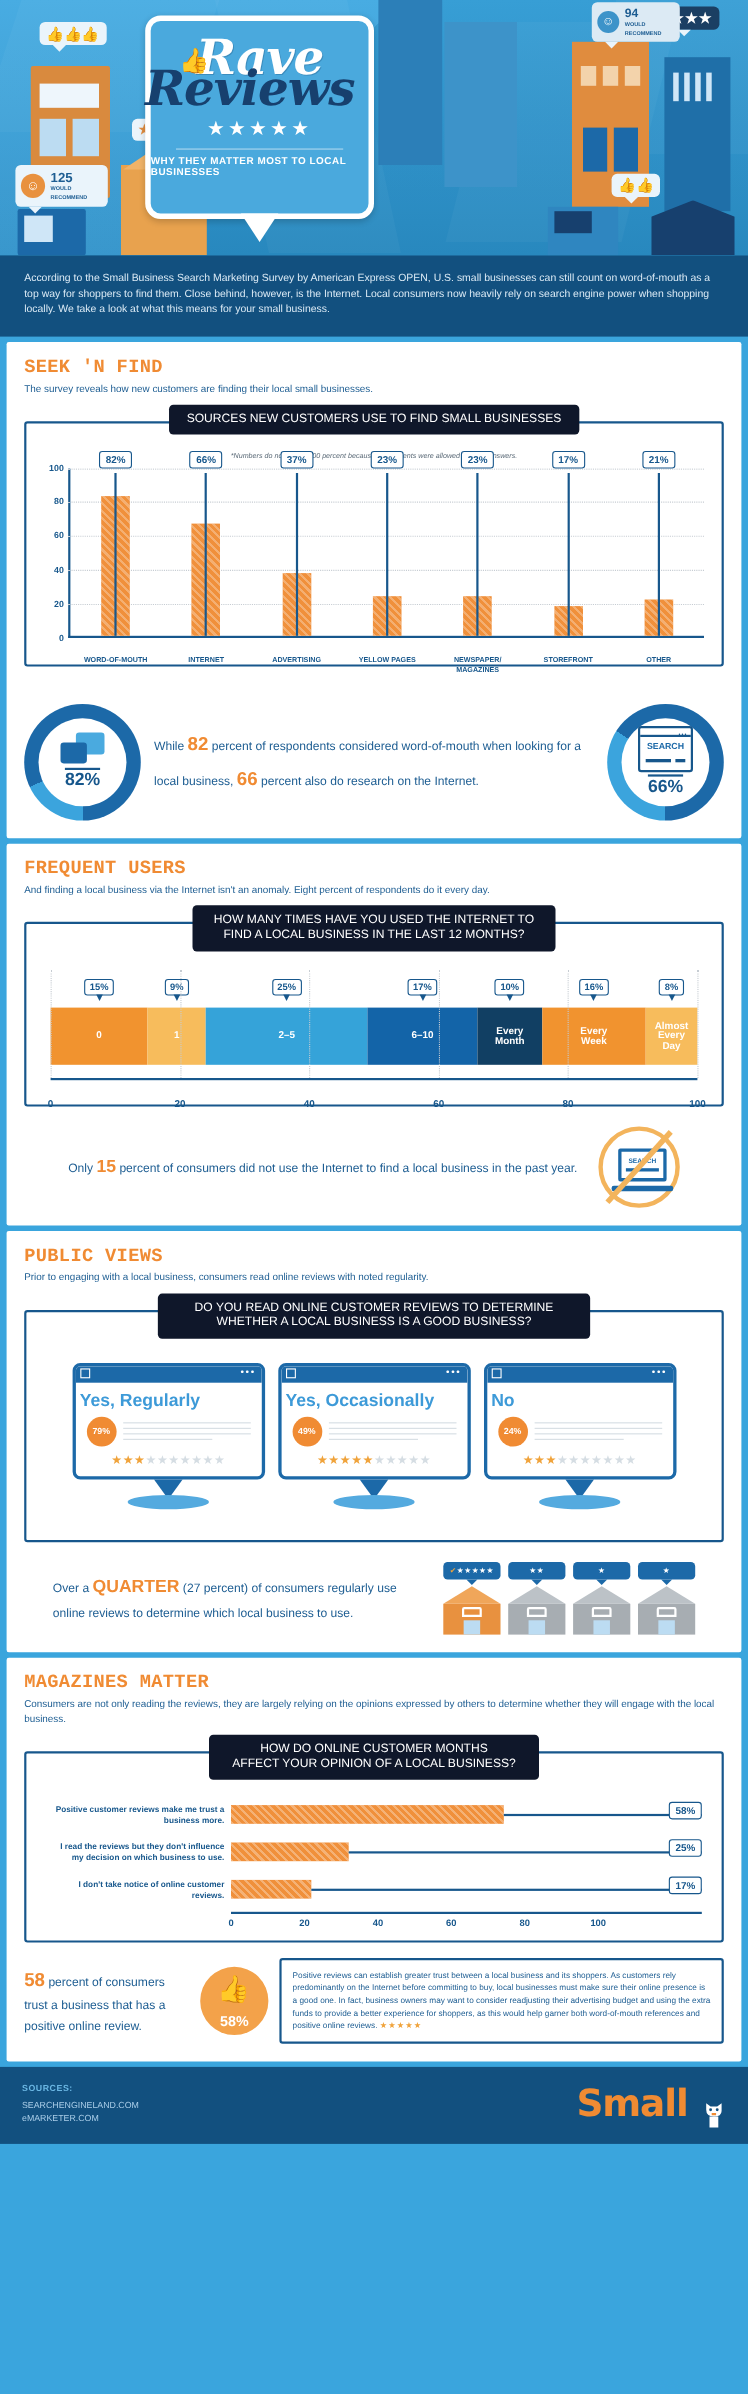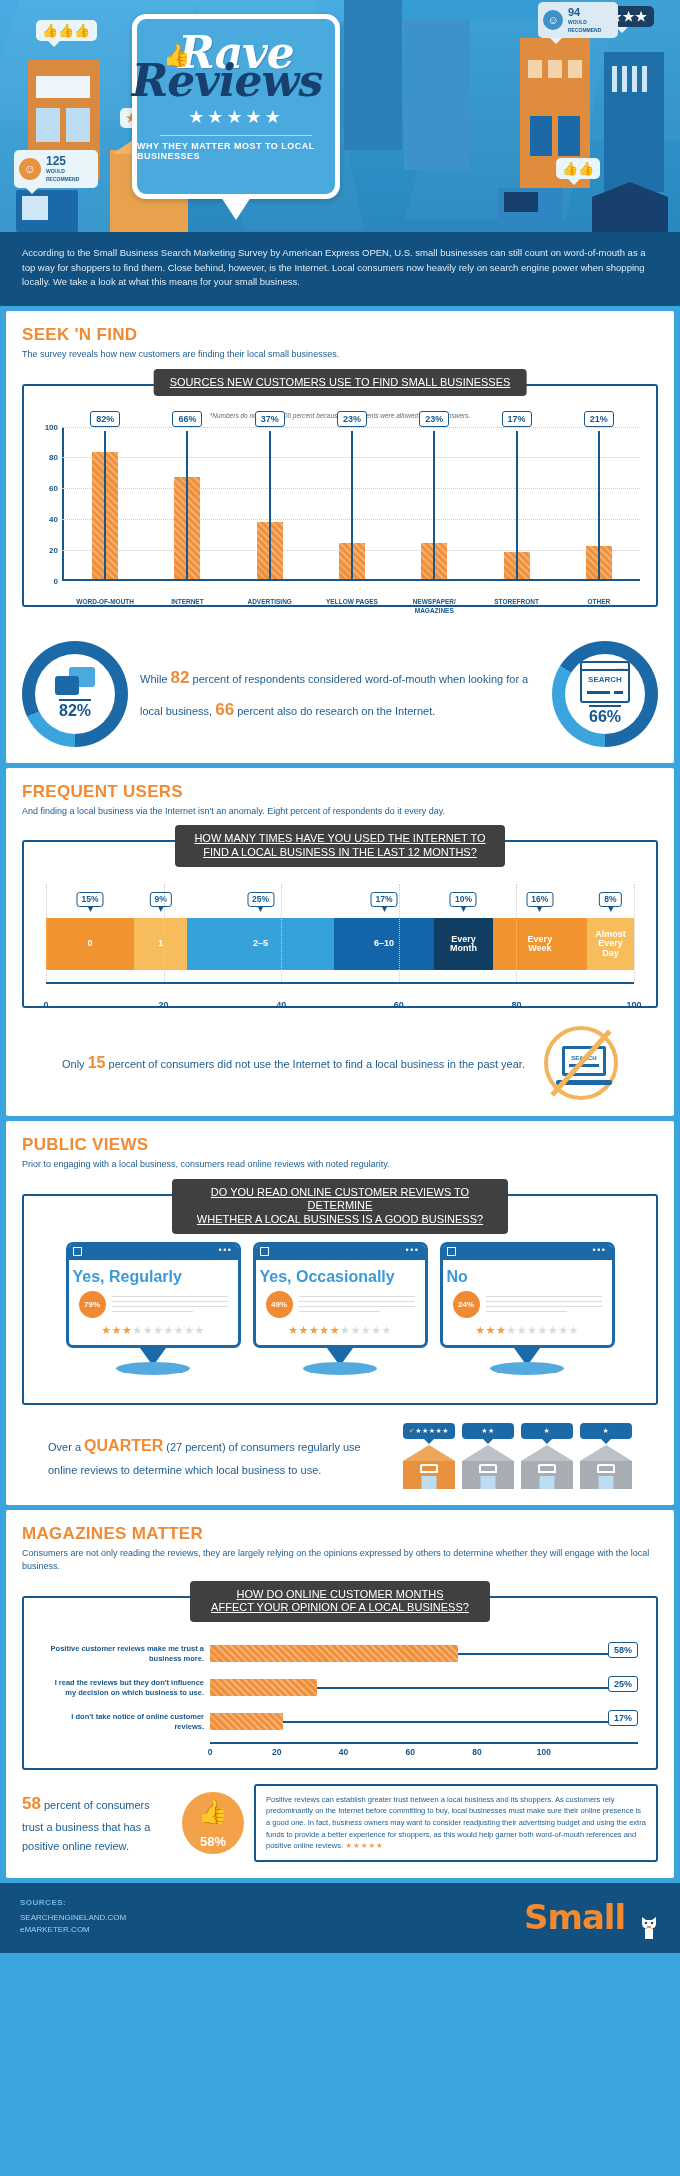--- a/index.html
+++ b/index.html
@@ -46,27 +46,27 @@
   .logo-rule { width:152px; height:1px; background:rgba(255,255,255,.55); margin:7px 0 5px; }
   .logo-tag { color:#fff; font-size:9px; font-weight:bold; letter-spacing:.5px; }
   .thumb-logo { position:absolute; left:26px; top:24px; font-size:22px; color:#fff; }
 
   
   .intro { background:#12507f; padding:14px 22px 16px; }
   .intro p { color:#dbeaf5; font-size:9.5px; line-height:1.55; }
 
   
   .section { background:#ffffff; margin:5px 6px; border-radius:2px; padding:14px 16px 16px; position:relative; }
-  h2 { color:#f08b33; font-size:17px; letter-spacing:.3px; margin-bottom:3px; }
+  h2 { color:#f08b33; font-size:17px; letter-spacing:.3px; margin-bottom:3px;font-family:Liberation Mono, monospace; }
   .sub { color:#1d5d92; font-size:9px; line-height:1.5; margin-bottom:10px; }
 
   .chartbox { border:2px solid #17578c; border-radius:3px; position:relative; margin-top:22px; padding:26px 12px 6px; }
   .banner { position:absolute; left:50%; transform:translateX(-50%); top:-17px;
-    background:#404040; color:#fff; font-size:11px; text-align:center; padding:7px 16px;
-    border-radius:4px; line-height:1.25; white-space:nowrap; z-index:3;text-decoration:underline; }
+    background:#0f172a; color:#fff; font-size:11px; text-align:center; padding:7px 16px;
+    border-radius:4px; line-height:1.25; white-space:nowrap; z-index:3; }
   .banner.two { white-space:normal; width:330px; }
   .footnote { text-align:center; font-size:6.5px; font-style:italic; color:#5c6b78; margin-bottom:8px; }
 
   
   .bc { position:relative; height:172px; margin:0 4px 0 26px; }
   .bc .axisY { position:absolute; left:0; top:0; bottom:18px; width:2px; background:#17578c; }
   .bc .axisX { position:absolute; left:0; right:0; bottom:18px; height:2px; background:#17578c; }
   .bc .grid { position:absolute; left:0; right:0; border-top:1px dotted #c6ccd2; }
   .bc .ytick { position:absolute; left:-22px; font-size:8px; color:#17578c; font-weight:bold; transform:translateY(-50%); width:18px; text-align:right; }
   .bars { position:absolute; left:2px; right:0; bottom:20px; top:0; display:flex; }
@@ -437,21 +437,21 @@
         <div style="position:absolute;left:50%;top:50%;width:86px;height:5px;background:#f3b45c;transform:translate(-50%,-50%) rotate(-48deg)"></div>
       </div>
     </div>
   </div>
 
   <div class="section">
     <h2>PUBLIC VIEWS</h2>
     <div class="sub">Prior to engaging with a local business, consumers read online reviews with noted regularity.</div>
 
     <div class="chartbox" style="padding-top:40px;padding-bottom:10px">
-      <div class="banner two" style="width:336px">
+      <div class="banner two" style="width:393px">
         <span>DO YOU READ ONLINE CUSTOMER REVIEWS TO DETERMINE</span><br>
         <span>WHETHER A LOCAL BUSINESS IS A GOOD BUSINESS?</span>
       </div>
       <div class="cards" id="cards">
           <div class="card">
             <div class="win2">
               <div class="bar2">
                 <span class="x"></span>
                 <span class="dd">•••</span>
               </div>

